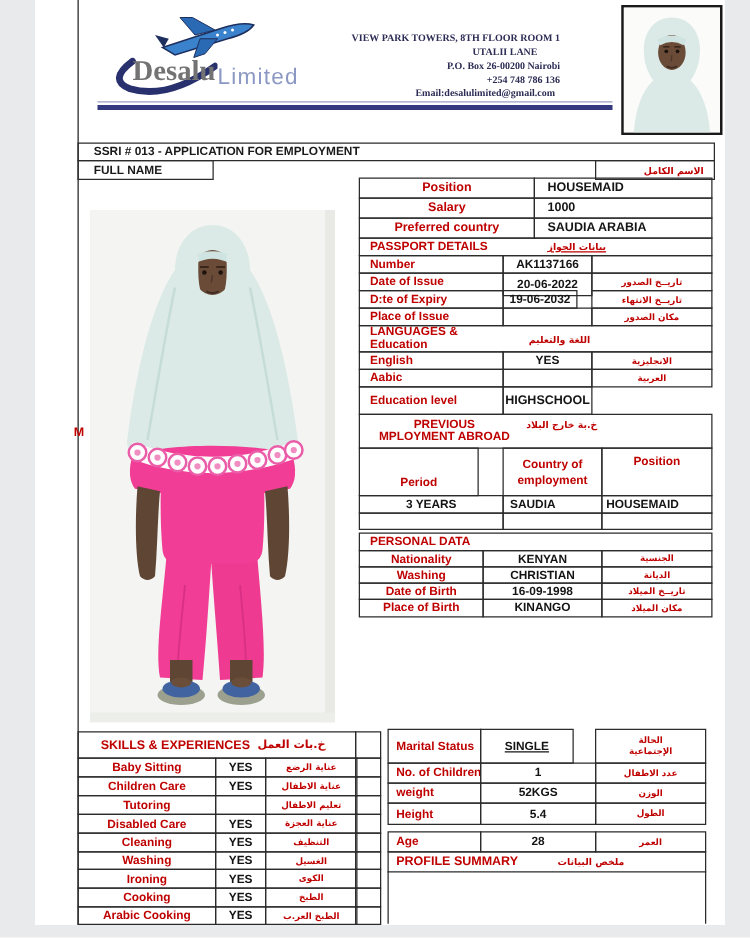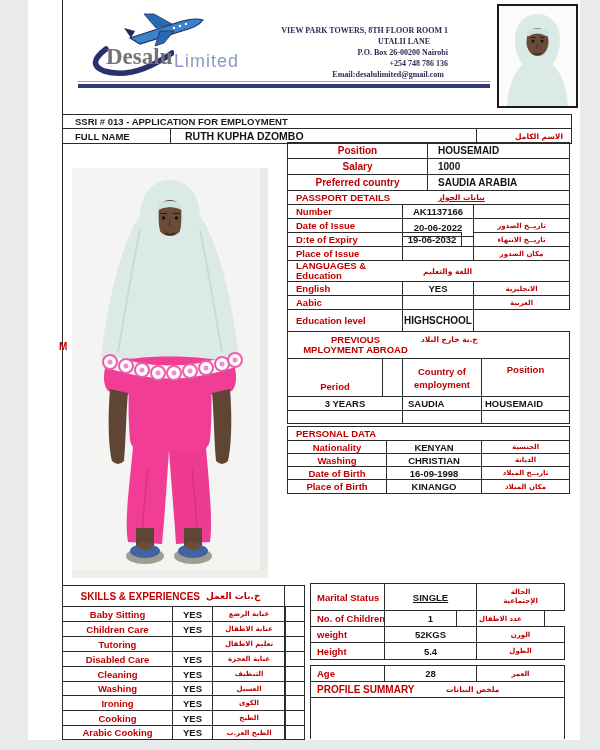--- a/index.html
+++ b/index.html
@@ -66,23 +66,20 @@
       <path d="M38.5,38 L38,43" stroke="#4d362a" stroke-width="1"></path>
       <path d="M34.5,47 Q38.5,49.5 42.5,47" stroke="#3f2b21" stroke-width="1.3" fill="none"></path>
     </svg>
   </div>
 
   <div class="c plain f95" style="left:34px;top:114px;width:510px;height:15px;padding-left:12px;">
     <span>SSRI # 013 - APPLICATION FOR EMPLOYMENT</span>
   </div>
   <div class="c plain f95" style="left:34px;top:128px;width:109px;height:16px;padding-left:12px;">
     <span>FULL NAME</span>
-  </div>
-  <div class="c blk" style="left:142px;top:128px;width:307px;height:16px;padding-left:14px;font-size:10.5px;">
-    <span>RUTH KUPHA DZOMBO</span>
   </div>
   <div class="c ar f75" style="left:448px;top:128px;width:96px;height:16px;padding-right:8px;">
     <span>الاسم الكامل</span>
   </div>
 
   <svg class="abs" style="left:44px;top:168px;" width="196" height="410" viewBox="0 0 196 410" role="img">
     <rect width="196" height="410" fill="#f4f5f2"></rect>
     <rect x="188" width="8" height="410" fill="#e9eae6"></rect>
     <rect y="402" width="196" height="8" fill="#eceee9"></rect>
     <path d="M62,268 C58,315 52,352 56,374 L90,376 C93,345 95,312 97,282 Z" fill="#f13d95"></path>
@@ -406,33 +403,33 @@
       <span>YES</span>
     </div>
   <div class="c ar f7 center" style="left:184px;top:725px;width:74px;height:15px;">
       <span>الطبخ العر.ب</span>
     </div>
   <div class="c" style="left:256px;top:725px;width:21px;height:15px;"></div>
 
   <div class="c red f95" style="left:282px;top:583px;width:75px;height:28px;padding-left:6px;">
       <span>Marital Status</span>
     </div>
-  <div class="c blk f95 center" style="left:356px;top:583px;width:93px;height:28px;text-decoration:underline;">
+  <div class="c blk f95 center" style="left:356px;top:583px;width:75px;height:28px;text-decoration:underline;">
       <span>SINGLE</span>
     </div>
   <div class="c ar f7 center" style="left:448px;top:583px;width:89px;height:28px;align-items:center;">
       <span style="width:46px;line-height:9px;text-align:center;">الحالة الإجتماعية</span>
     </div>
   <div class="c red f95" style="left:282px;top:610px;width:75px;height:17px;padding-left:6px;">
       <span style="white-space:nowrap;">No. of Children</span>
     </div>
   <div class="c blk f95 center" style="left:356px;top:610px;width:93px;height:17px;">
       <span>1</span>
     </div>
-  <div class="c ar f7 center" style="left:428px;top:610px;width:89px;height:17px;">
+  <div class="c ar f7 center" style="left:448px;top:610px;width:89px;height:17px;">
       <span>عدد الاطفال</span>
     </div>
   <div class="c red f95" style="left:282px;top:626px;width:75px;height:17px;padding-left:6px;">
       <span>weight</span>
     </div>
   <div class="c blk f95 center" style="left:356px;top:626px;width:93px;height:17px;">
       <span>52KGS</span>
     </div>
   <div class="c ar f7 center" style="left:448px;top:626px;width:89px;height:17px;">
       <span>الوزن</span>

